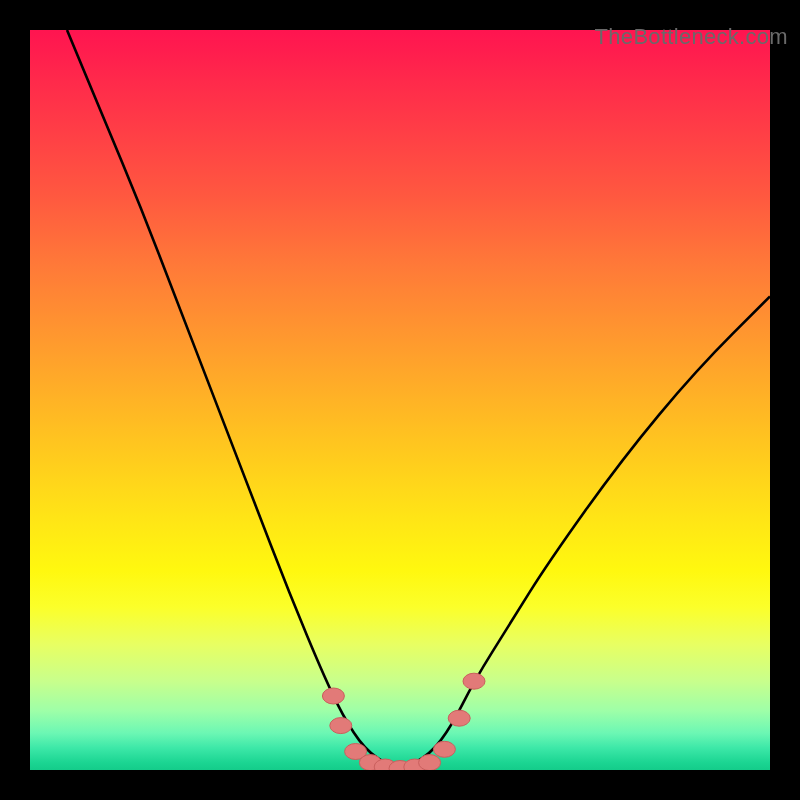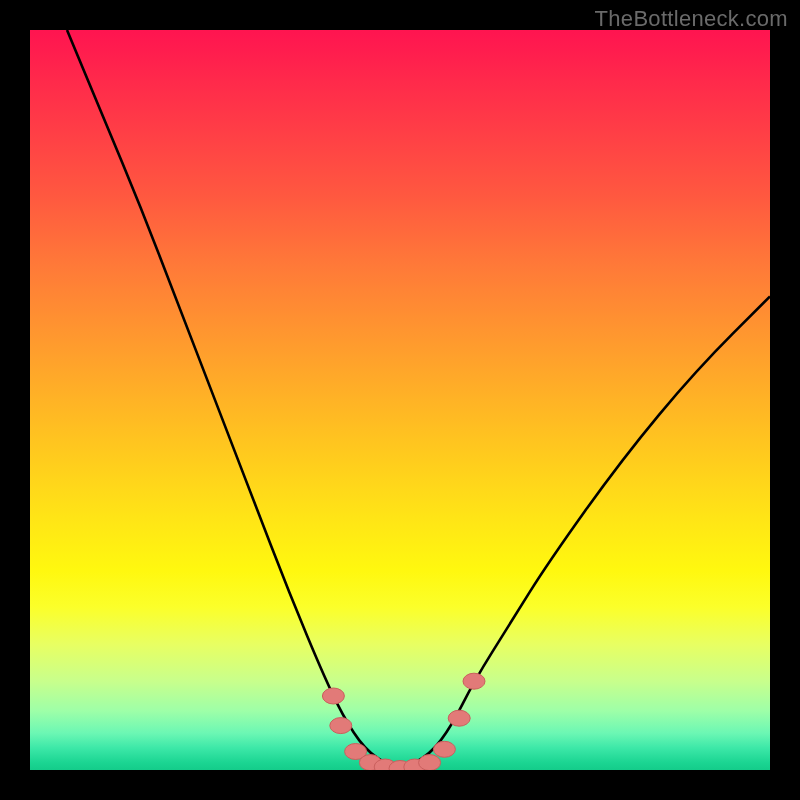--- a/index.html
+++ b/index.html
@@ -46,21 +46,21 @@
   }
   .svg-layer {
     position: absolute;
     left: 0;
     top: 0;
     width: 740px;
     height: 740px;
   }
   .watermark {
     position: absolute;
-    top: 6px;
+    top: 24px;
     right: 12px;
     color: #6a6a6a;
     font-size: 22px;
     font-weight: 500;
     letter-spacing: 0.3px;
   }
 </style>
 </head>
 <body>
 

